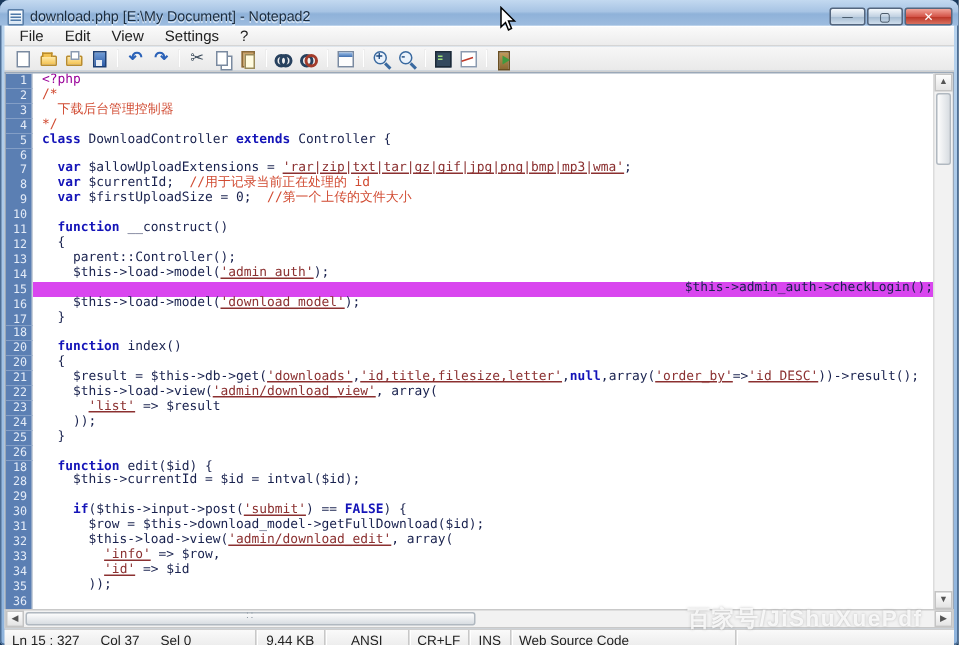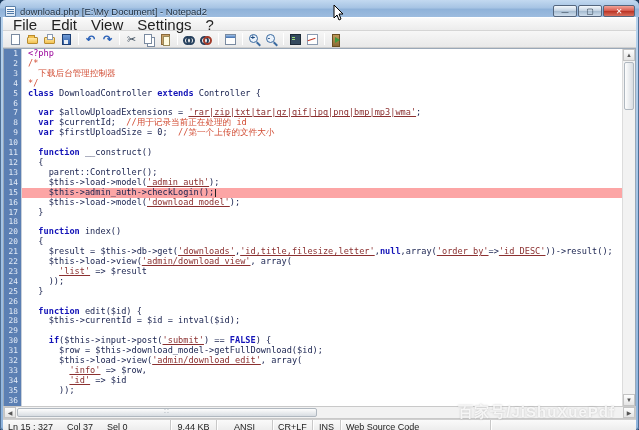--- a/index.html
+++ b/index.html
@@ -15,21 +15,21 @@
   .win-controls { margin-left:auto; display:flex; gap:1px; }
   .win-btn { width:24px; height:12px; border:1px solid #54667e; border-radius:2px; background:linear-gradient(#f4f8fc,#c2d2e2 50%,#a7bdd2 55%,#cfdeed); position:relative; }
   .win-btn.close { width:32px; background:linear-gradient(#f2a398,#d4564a 50%,#bc3728 55%,#d8705f); }
   .win-btn::after { position:absolute; inset:0; text-align:center; font-size:8px; line-height:11px; color:#203040; }
   .win-btn.min::after { content:"—"; font-size:7px; }
   .win-btn.max::after { content:"▢"; }
   .win-btn.close::after { content:"✕"; color:#fff; }
 
   
   .menubar { height:14px; background:linear-gradient(#fafafa,#ececec); border-top:1px solid #fff; border-bottom:1px solid #d5d5d5; display:flex; align-items:center; padding-left:3px; margin:0 3px; }
-  .menu-item { font-size:15px; color:#222; padding:0 7px; line-height:13px; }
+  .menu-item { font-size:10px; color:#222; padding:0 7px; line-height:13px; }
 
   
   .toolbar { height:17px; background:linear-gradient(#f7f7f7,#e9e9e9); border-bottom:1px solid #cfcfcf; display:flex; align-items:center; padding-left:4px; margin:0 3px; }
   .tbtn { width:17px; height:15px; display:flex; align-items:center; justify-content:center; border-radius:2px; position:relative; }
   .tsep { width:1px; height:12px; background:#c2c2c2; border-right:1px solid #fff; margin:0 3px; }
   .ic { width:13px; height:13px; position:relative; display:block; }
   .ic::before,.ic::after { position:absolute; content:""; }
   [data-name="new-file-icon"]::before { inset:1px 2px; background:#fff; border:1px solid #7a8aa0; }
   [data-name="open-file-icon"]::before { inset:4px 1px 2px 1px; background:linear-gradient(#ffe9a8,#f3c251); border:1px solid #b98c2e; border-radius:1px; }
   [data-name="open-file-icon"]::after { left:2px; top:2px; width:5px; height:2px; background:#f3c251; border:1px solid #b98c2e; border-bottom:none; }
@@ -56,21 +56,21 @@
   [data-name="schemes-icon"]::after { left:2px; top:6px; width:8px; height:3px; border-top:1.5px solid #c03a2a; transform:rotate(-18deg); }
   [data-name="exit-icon"]::before { left:2px; top:1px; width:6px; height:11px; background:linear-gradient(#c09a5a,#8a6a34); border:1px solid #6a4f22; }
   [data-name="exit-icon"]::after { right:0; top:4px; width:0; height:0; border:3px solid transparent; border-left:5px solid #3f9a3f; }
 
   
   .editor-wrap { position:relative; margin:0 3px; height:358px; background:#fff; border:1px solid #9aa8b8; border-bottom:none; display:flex; }
   .code-scroll { flex:1; overflow:hidden; position:relative; font-family:"DejaVu Sans Mono",monospace; font-size:8.6px; line-height:9.92px; }
   .row { display:flex; height:9.92px; white-space:pre; }
   .ln { flex:0 0 18px; background:#5b7fb3; color:#e4ecf8; text-align:right; padding-right:3px; font-size:7.8px; border-right:1px solid #c8d0da; }
   .lc { flex:1; color:#18214e; padding-left:6px; position:relative; }
-  .row.hl .lc { background:#fca5a5; }
+  .row.hl .lc { background:#d946ef;text-align:right; }
   .row.hl .lc::after { content:""; position:absolute; top:1px; bottom:1px; margin-left:1px; border-left:1px solid #222; }
   .sk { color:#1414b8; font-weight:bold; }
   .ss { color:#8b3030;text-decoration:underline; }
   .sc { color:#d14b32; }
   .st { color:#990099; font-weight:normal; }
   .sp { color:#18214e; }
 
   
   .vscroll { flex:0 0 13px; background:#f2f2f2; border-left:1px solid #dcdcdc; position:relative; }
   .varrow { position:absolute; left:0; right:0; height:12px; background:linear-gradient(#fdfdfd,#e4e4e4); border:1px solid #c4c4c4; text-align:center; font-size:6px; color:#555; line-height:11px; }

